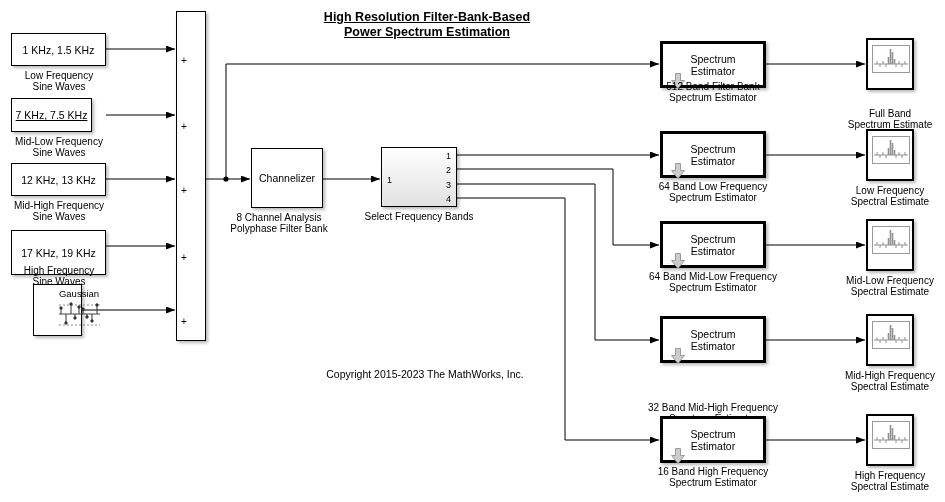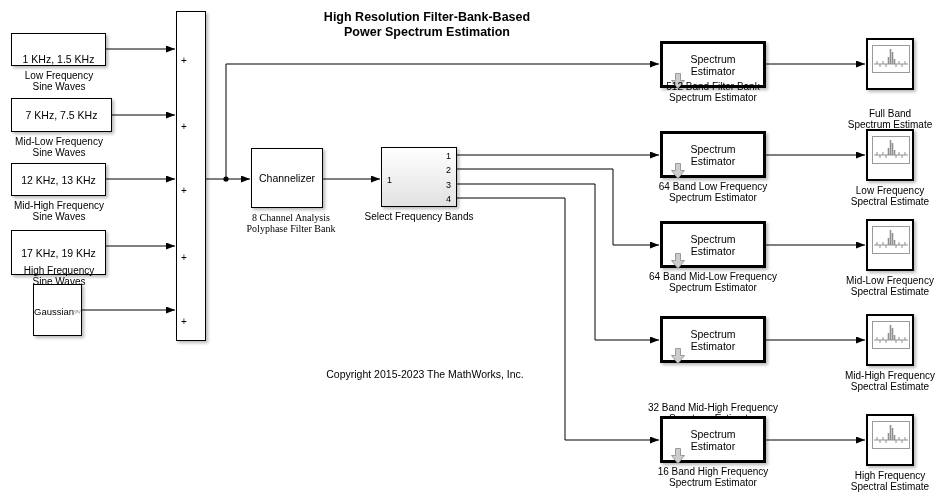--- a/index.html
+++ b/index.html
@@ -13,31 +13,31 @@
     box-shadow:2px 2px 3px rgba(0,0,0,0.28);
     display:flex;align-items:center;justify-content:center;text-align:center;z-index:2;
   }
   .blk .t{font-size:10.5px;line-height:12px;}
   .bold{border-width:3px;}
   .lbl{
     position:absolute;text-align:center;font-size:10px;line-height:11px;z-index:2;
   }
   .title{
     position:absolute;left:227px;top:10px;width:400px;text-align:center;
-    font-size:12.5px;font-weight:bold;line-height:15px;z-index:2;
+    font-size:12.5px;font-weight:bold;line-height:15px;z-index:2;text-decoration:underline;
   }
   .copyright{
     position:absolute;left:225px;top:368px;width:400px;text-align:center;
     font-size:10.5px;z-index:2;
   }
   .pp{position:absolute;font-size:10px;line-height:10px;left:4px;}
   .portnum{position:absolute;font-size:9px;line-height:10px;}
   .badge{position:absolute;left:8px;bottom:-4px;}
   .scopeplot{position:absolute;left:4px;top:5px;}
-  .gauss{flex-direction:row;justify-content:flex-start;padding-top:3px;}
+  .gauss{flex-direction:column;justify-content:flex-start;padding-top:3px;padding-left:43px;}
   .gauss .t{font-size:9.5px;line-height:11px;}
 </style>
 </head>
 <body>
 
 <div class="canvas">
 
   <svg class="wires" width="945" height="502">
     <defs>
       <marker id="arr" viewBox="0 0 9 7" refX="9" refY="3.5" markerWidth="9" markerHeight="7" orient="auto">
@@ -68,29 +68,29 @@
     <line x1="766" y1="340" x2="865" y2="340" stroke="#000" stroke-width="1" marker-end="url(#arr)"></line>
     <line x1="766" y1="440" x2="865" y2="440" stroke="#000" stroke-width="1" marker-end="url(#arr)"></line>
   </svg>
 
   <div class="title">
     <div>High Resolution Filter-Bank-Based</div>
     <div>Power Spectrum Estimation</div>
   </div>
   <div class="copyright">Copyright 2015-2023 The MathWorks, Inc.</div>
 
-  <div class="blk" style="left:11px;top:33px;width:95px;height:33px;align-items:flex-end;">
+  <div class="blk" style="left:11px;top:33px;width:95px;height:33px;">
     <span class="t">1 KHz, 1.5 KHz</span>
   </div>
   <div class="lbl" style="left:3px;top:70px;width:112px;">
     <div>Low Frequency</div>
     <div>Sine Waves</div>
   </div>
 
-  <div class="blk" style="left:11px;top:98px;width:101px;height:34px;">
+  <div class="blk" style="left:11px;top:98px;width:81px;height:34px;text-decoration:underline;">
     <span class="t">7 KHz, 7.5 KHz</span>
   </div>
   <div class="lbl" style="left:3px;top:136px;width:112px;">
     <div>Mid-Low Frequency</div>
     <div>Sine Waves</div>
   </div>
 
   <div class="blk" style="left:11px;top:163px;width:95px;height:33px;align-items:center;">
     <span class="t">12 KHz, 13 KHz</span>
   </div>
@@ -140,21 +140,21 @@
     <span class="pp" style="top:44px;">+</span>
     <span class="pp" style="top:110px;">+</span>
     <span class="pp" style="top:174px;">+</span>
     <span class="pp" style="top:241px;">+</span>
     <span class="pp" style="top:305px;">+</span>
   </div>
 
   <div class="blk" style="left:251px;top:148px;width:72px;height:60px;">
     <span class="t">Channelizer</span>
   </div>
-  <div class="lbl" style="left:216px;top:212px;width:150px;font-family:Liberation Serif, serif;">
+  <div class="lbl" style="left:204px;top:212px;width:150px;">
     <div>8 Channel Analysis</div>
     <div>Polyphase Filter Bank</div>
   </div>
 
   <div class="blk" style="left:381px;top:147px;width:76px;height:60px;background:linear-gradient(#ffffff,#e2e2e2);">
     <span class="portnum" style="left:5px;top:27px;">1</span>
     <span class="portnum" style="right:5px;top:3px;">1</span>
     <span class="portnum" style="right:5px;top:17px;">2</span>
     <span class="portnum" style="right:5px;top:32px;">3</span>
     <span class="portnum" style="right:5px;top:46px;">4</span>

